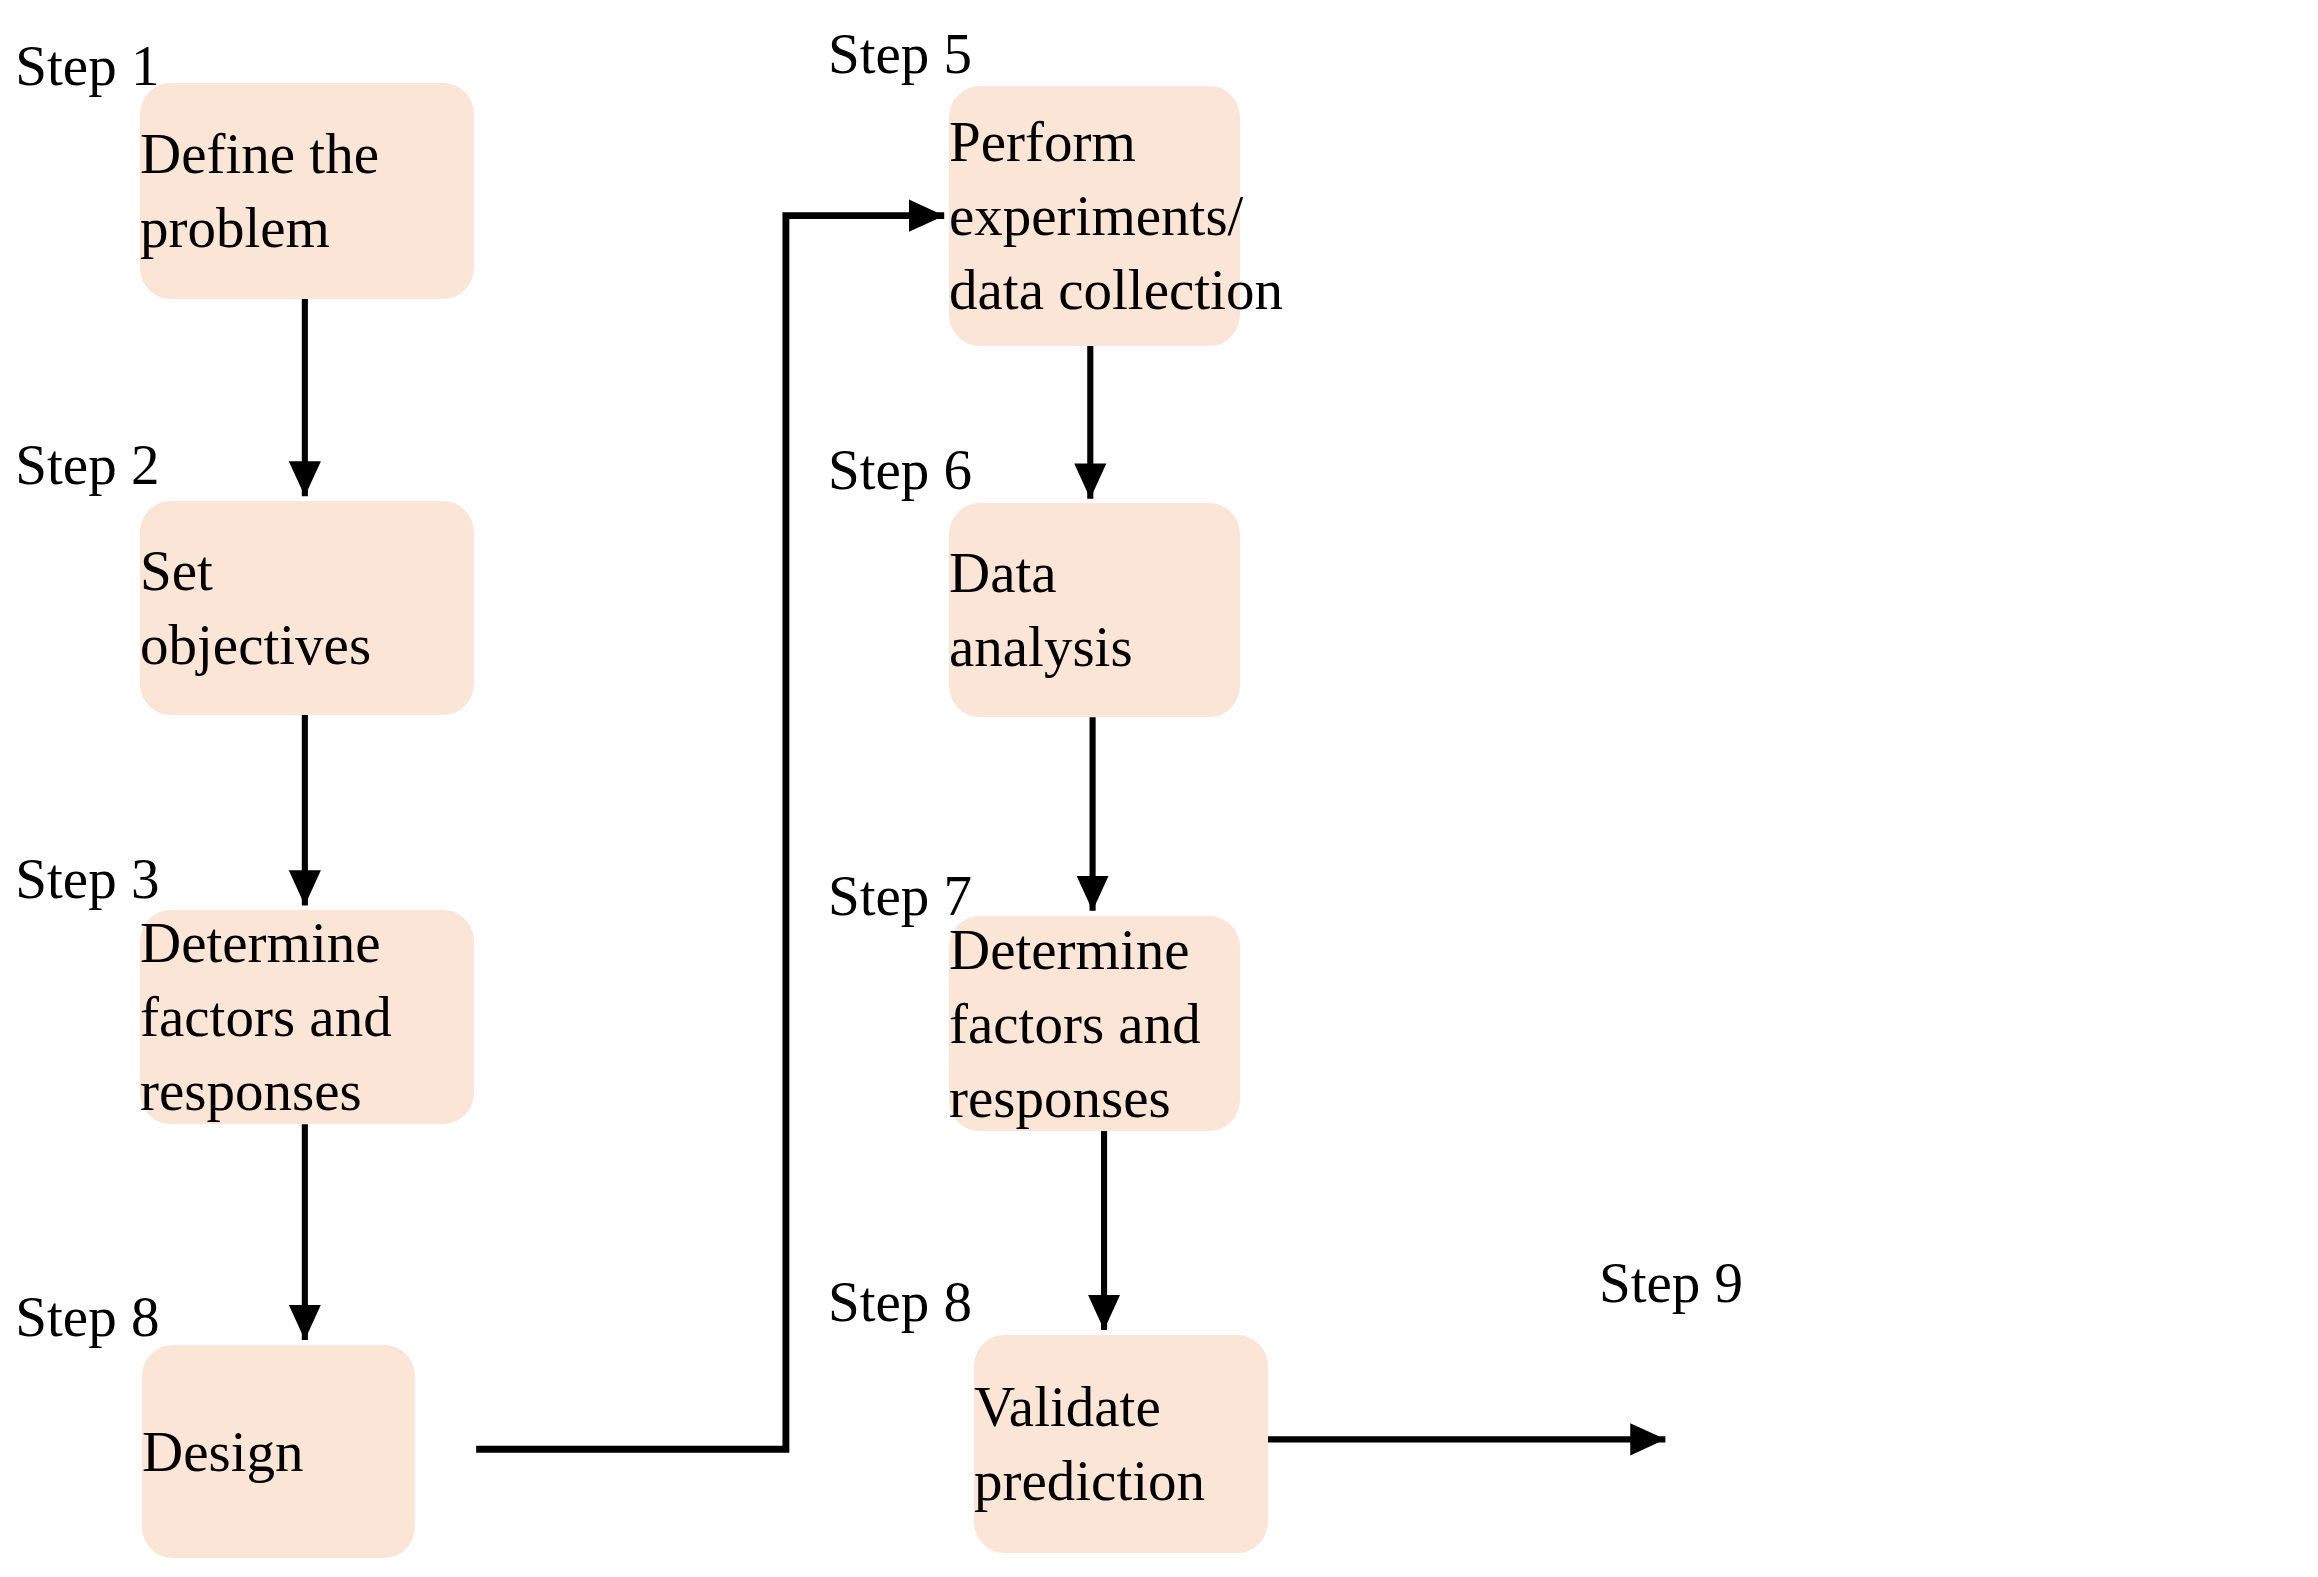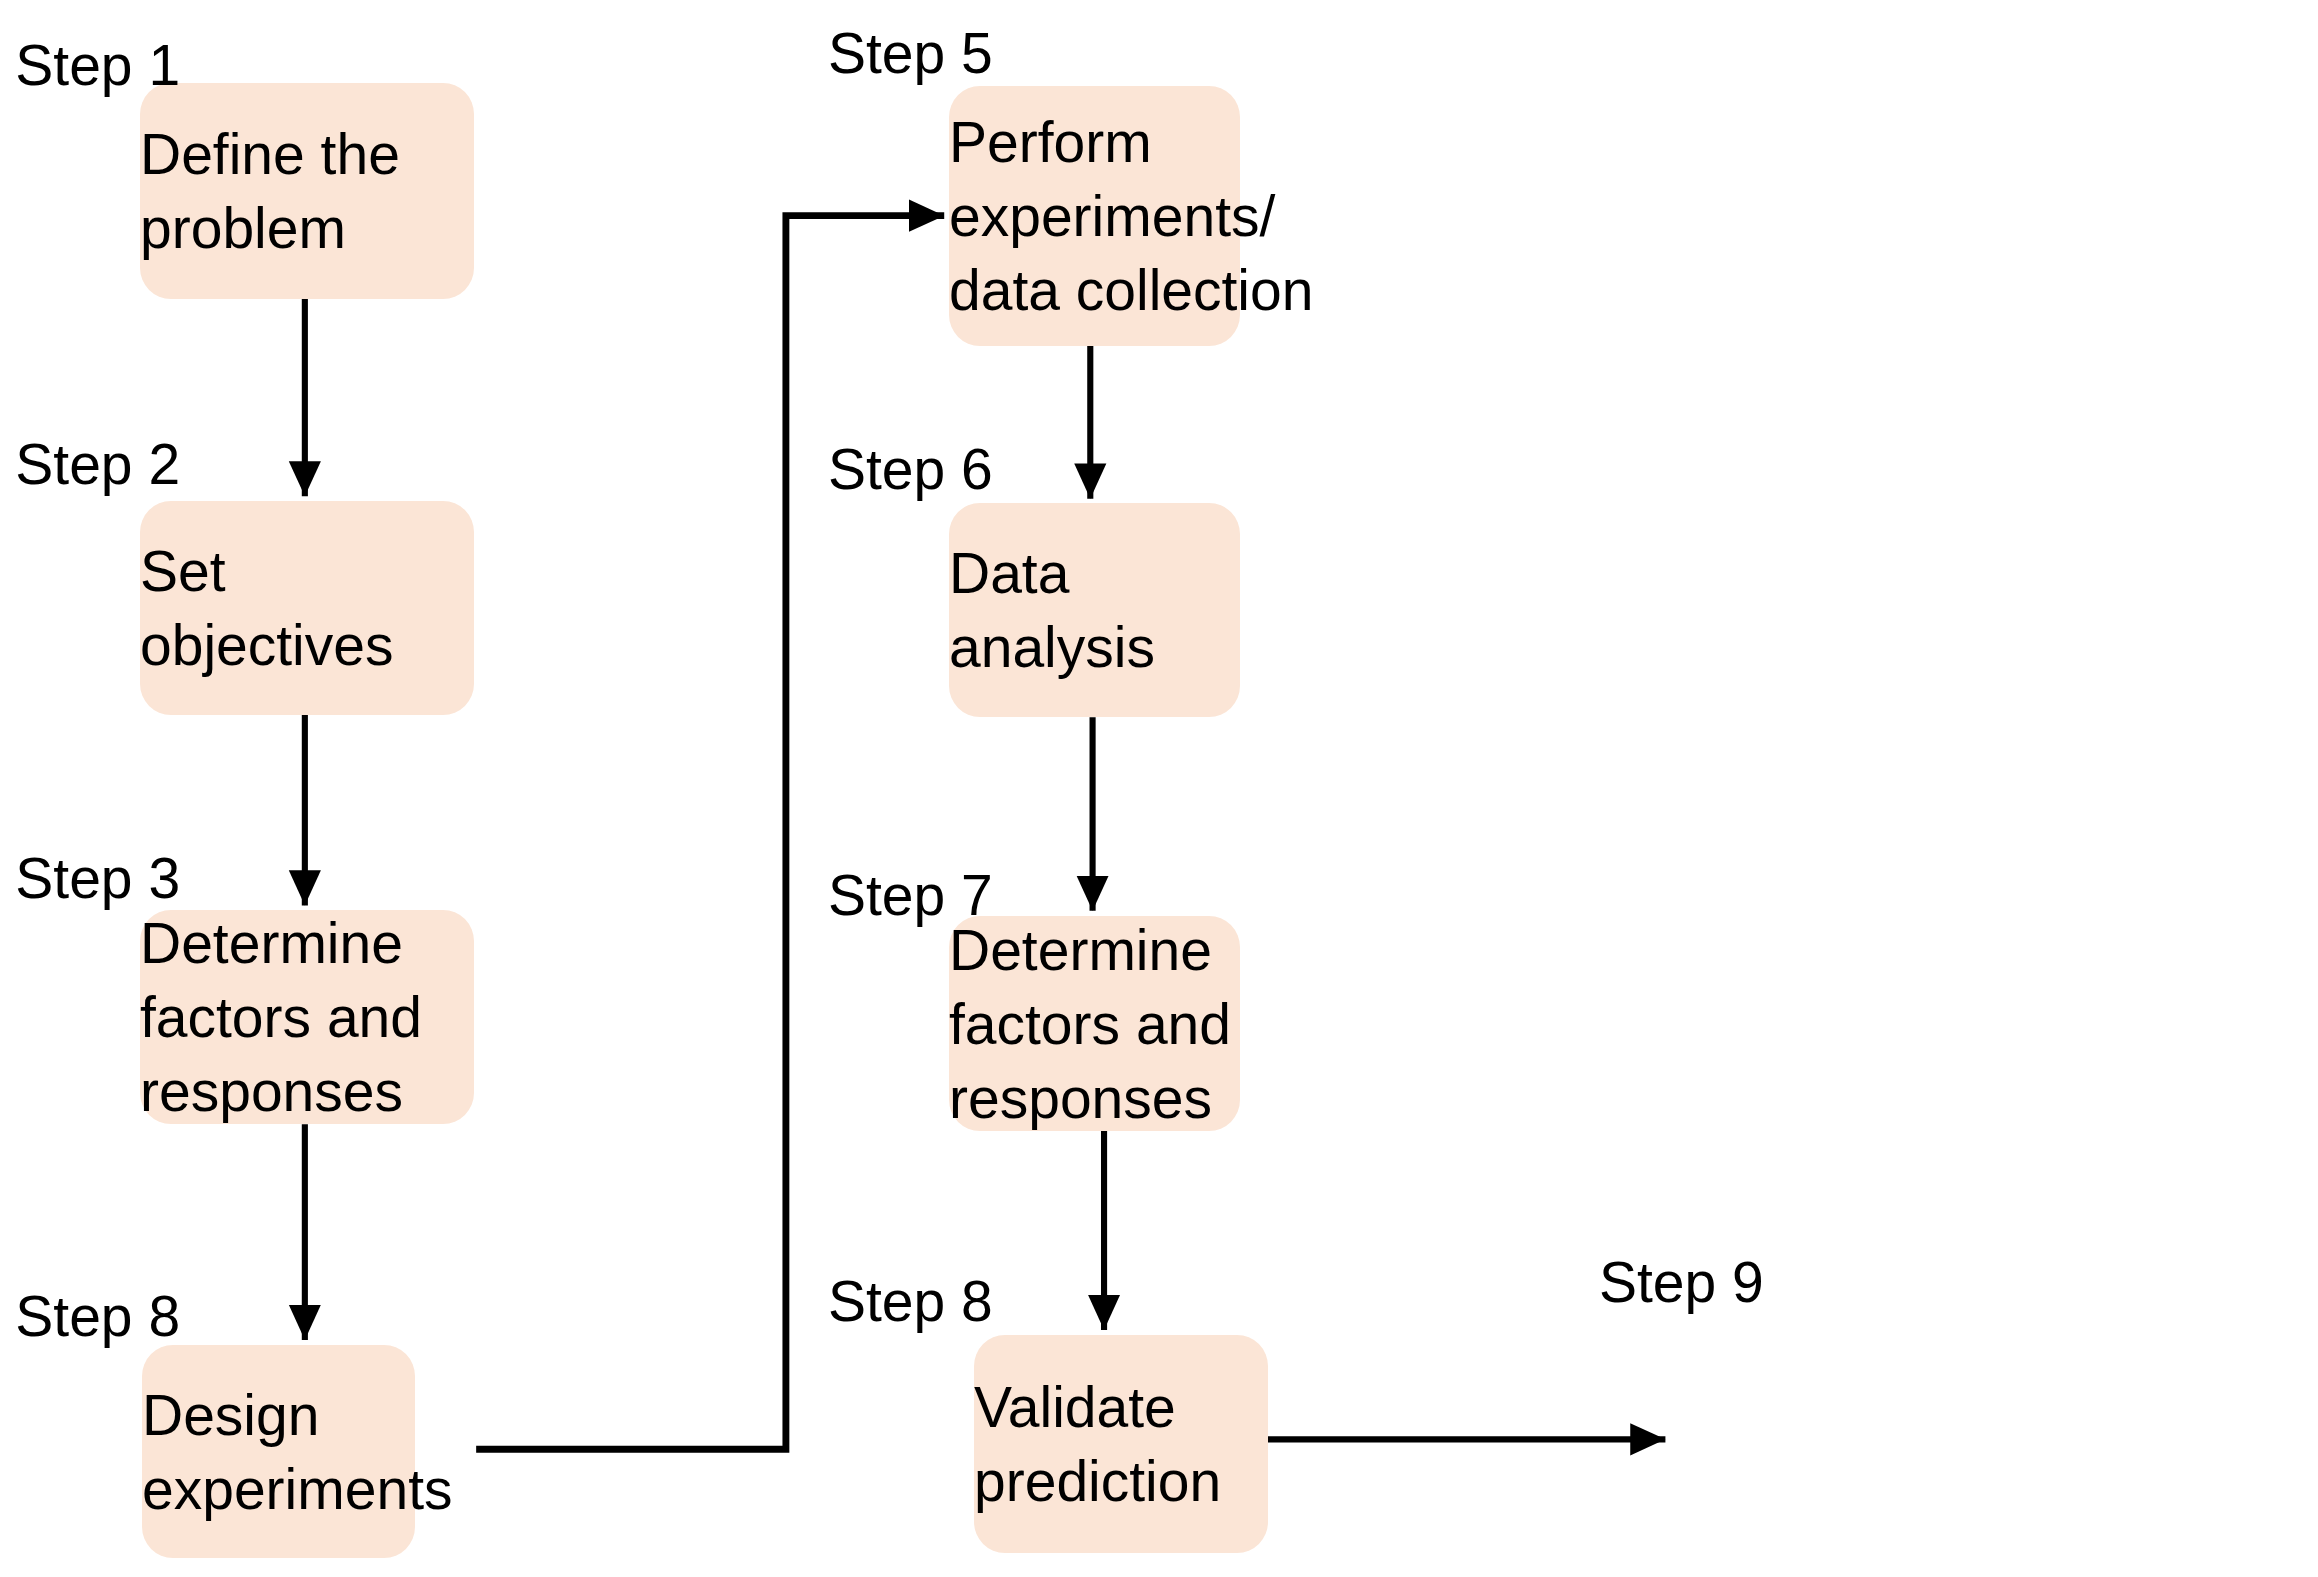--- a/index.html
+++ b/index.html
@@ -7,21 +7,21 @@
     --text-color:#000000;
     --arrow-color:#000000;
     --bg:#FFFFFF;
   }
   html,body{margin:0;padding:0;background:var(--bg);}
   .canvas{
     position:relative;
     width:2319px;
     height:1577px;
     background:var(--bg);
-    font-family:Liberation Sans, sans-serif;
+    font-family:Liberation Serif, serif;
     color:var(--text-color);
     overflow:hidden;
   }
   .connector-layer{
     position:absolute;
     left:0;top:0;width:2319px;height:1577px;
     z-index:1;
   }
   .step-label{
     position:absolute;
@@ -83,21 +83,20 @@
   <div class="step-label" style="left:15.3px;top:844px">Step 3</div>
   <div class="box" style="left:140px;top:910px;width:334px;height:214px">
     <div class="line">Determine</div>
     <div class="line">factors and</div>
     <div class="line">responses</div>
   </div>
 
   <div class="step-label" style="left:15.3px;top:1282px">Step 8</div>
   <div class="box" style="left:142px;top:1345px;width:273px;height:213px">
     <div class="line">Design</div>
-    <div class="line">experiments</div>
   </div>
 
   <div class="step-label" style="left:828px;top:19px">Step 5</div>
   <div class="box" style="left:949px;top:86px;width:291px;height:260px">
     <div class="line">Perform</div>
     <div class="line">experiments/</div>
     <div class="line">data collection</div>
   </div>
 
   <div class="step-label" style="left:828px;top:435px">Step 6</div>

